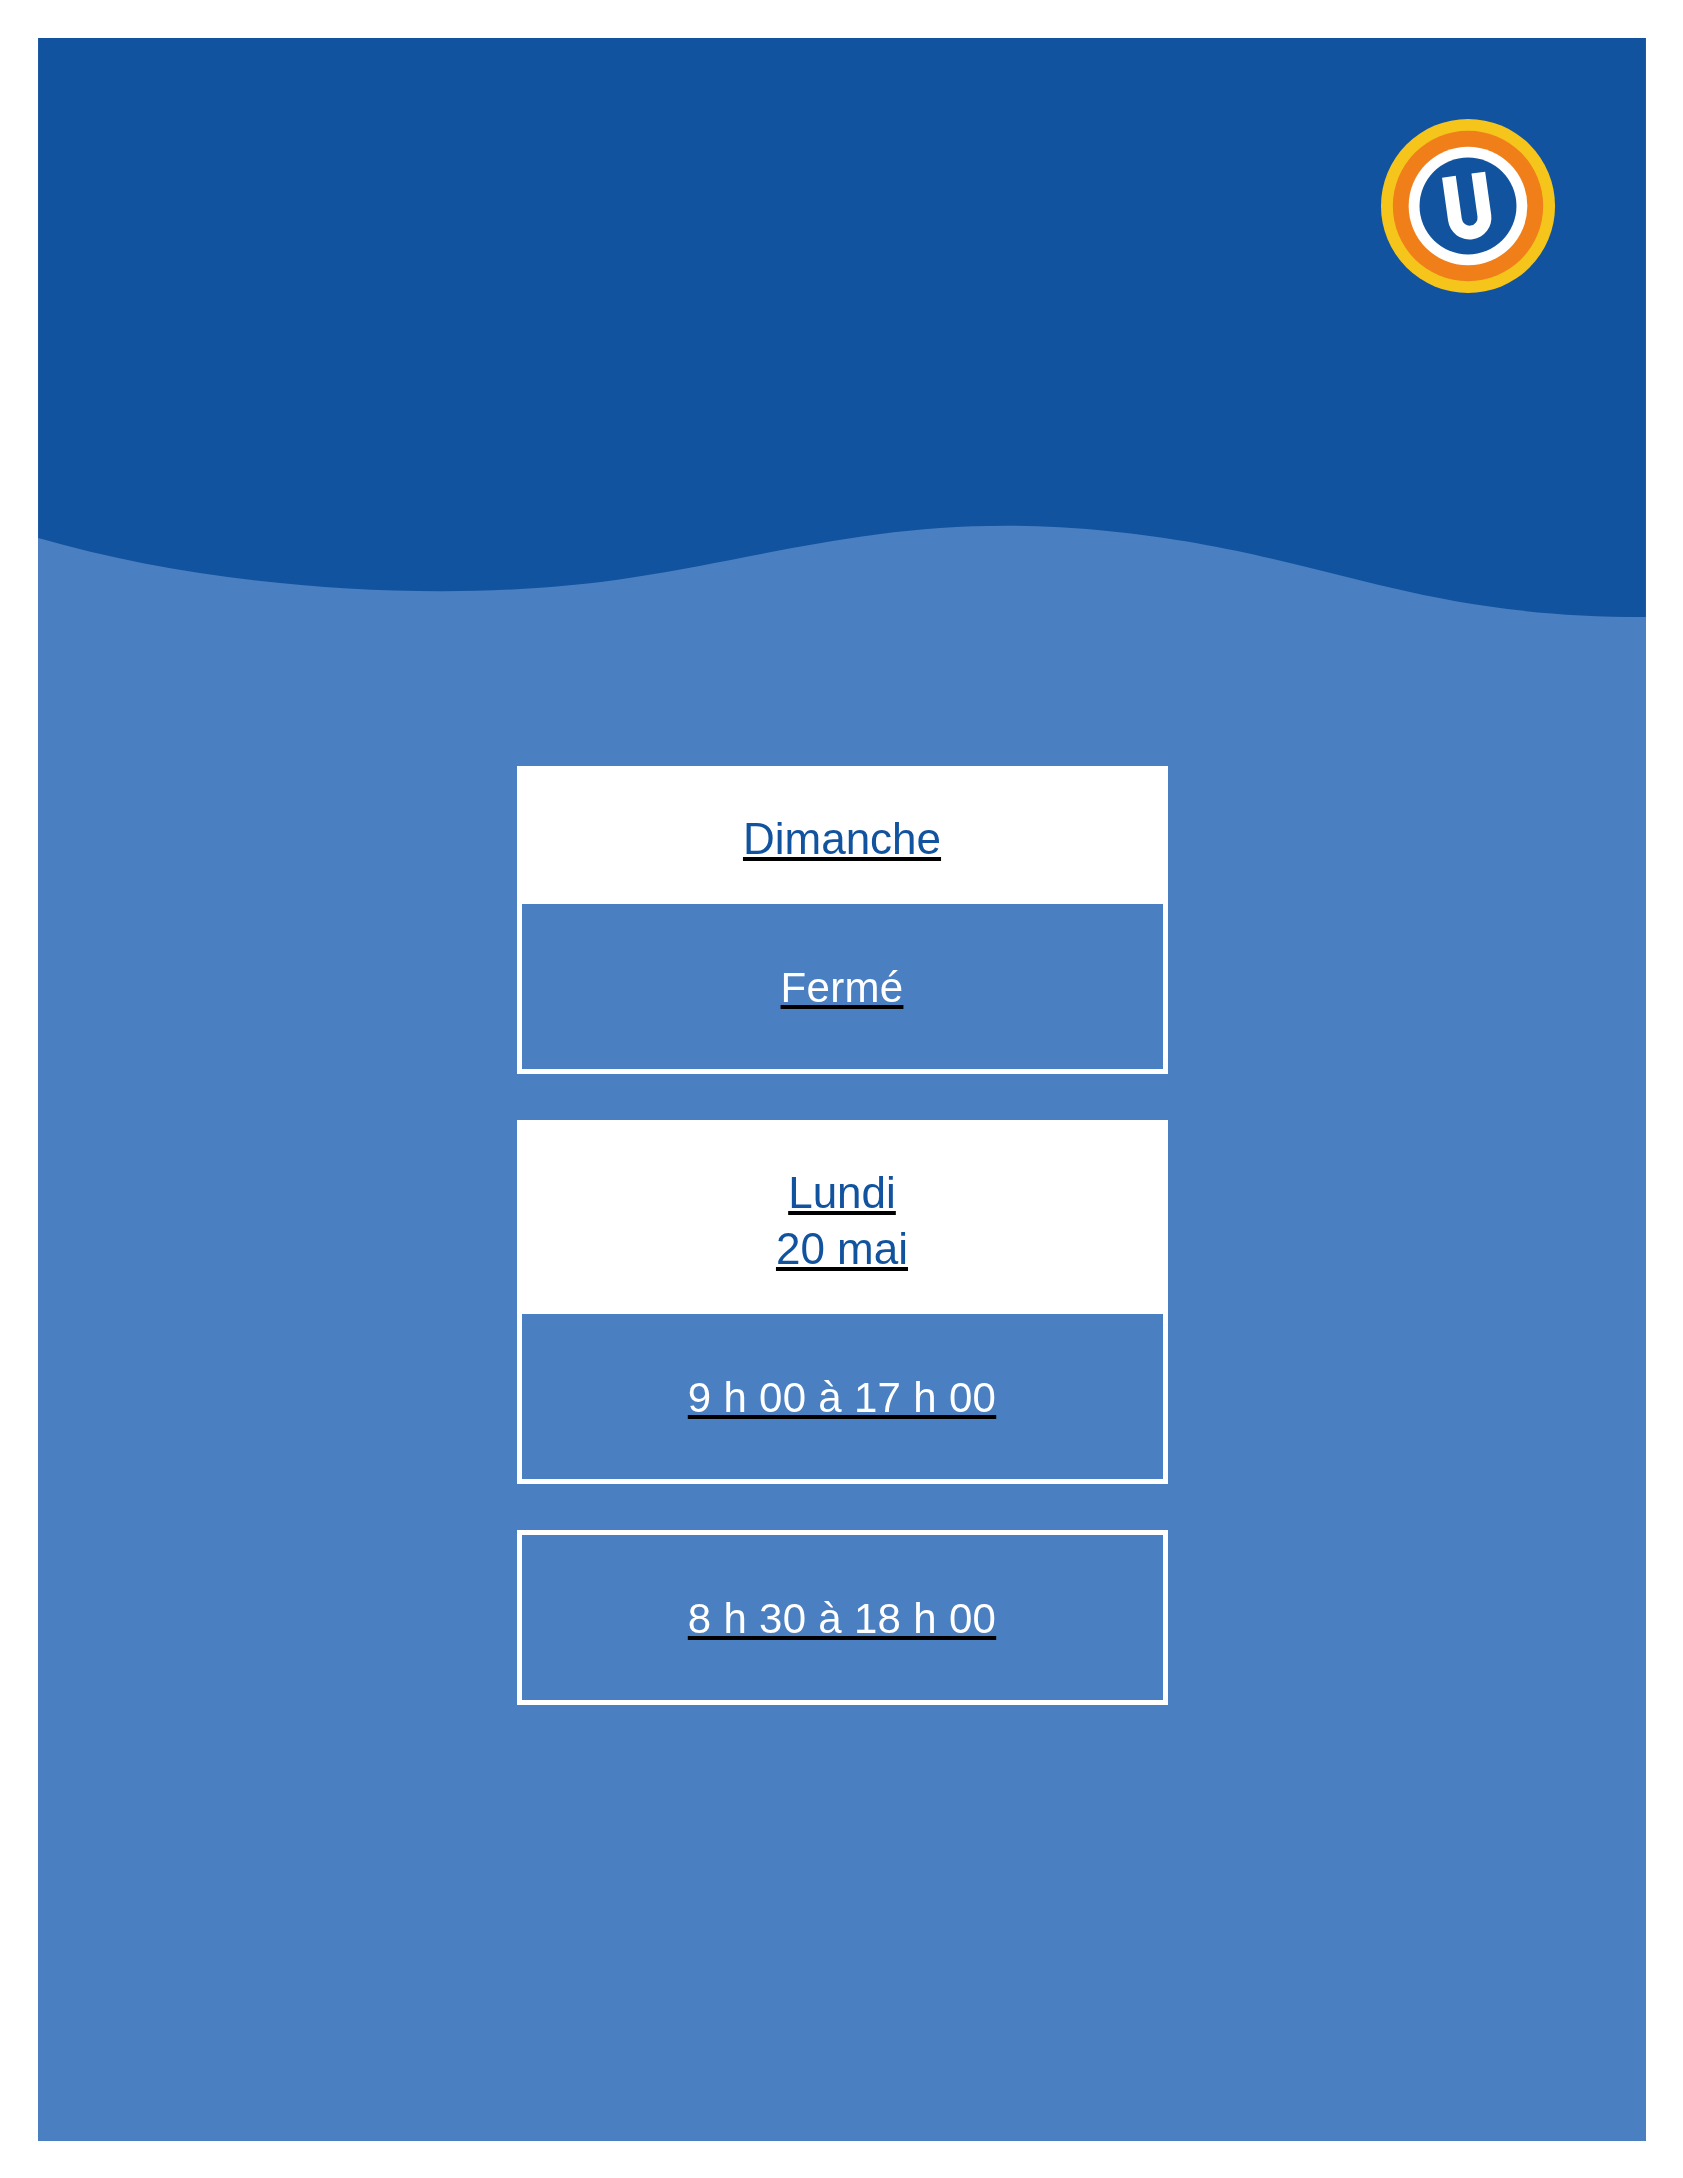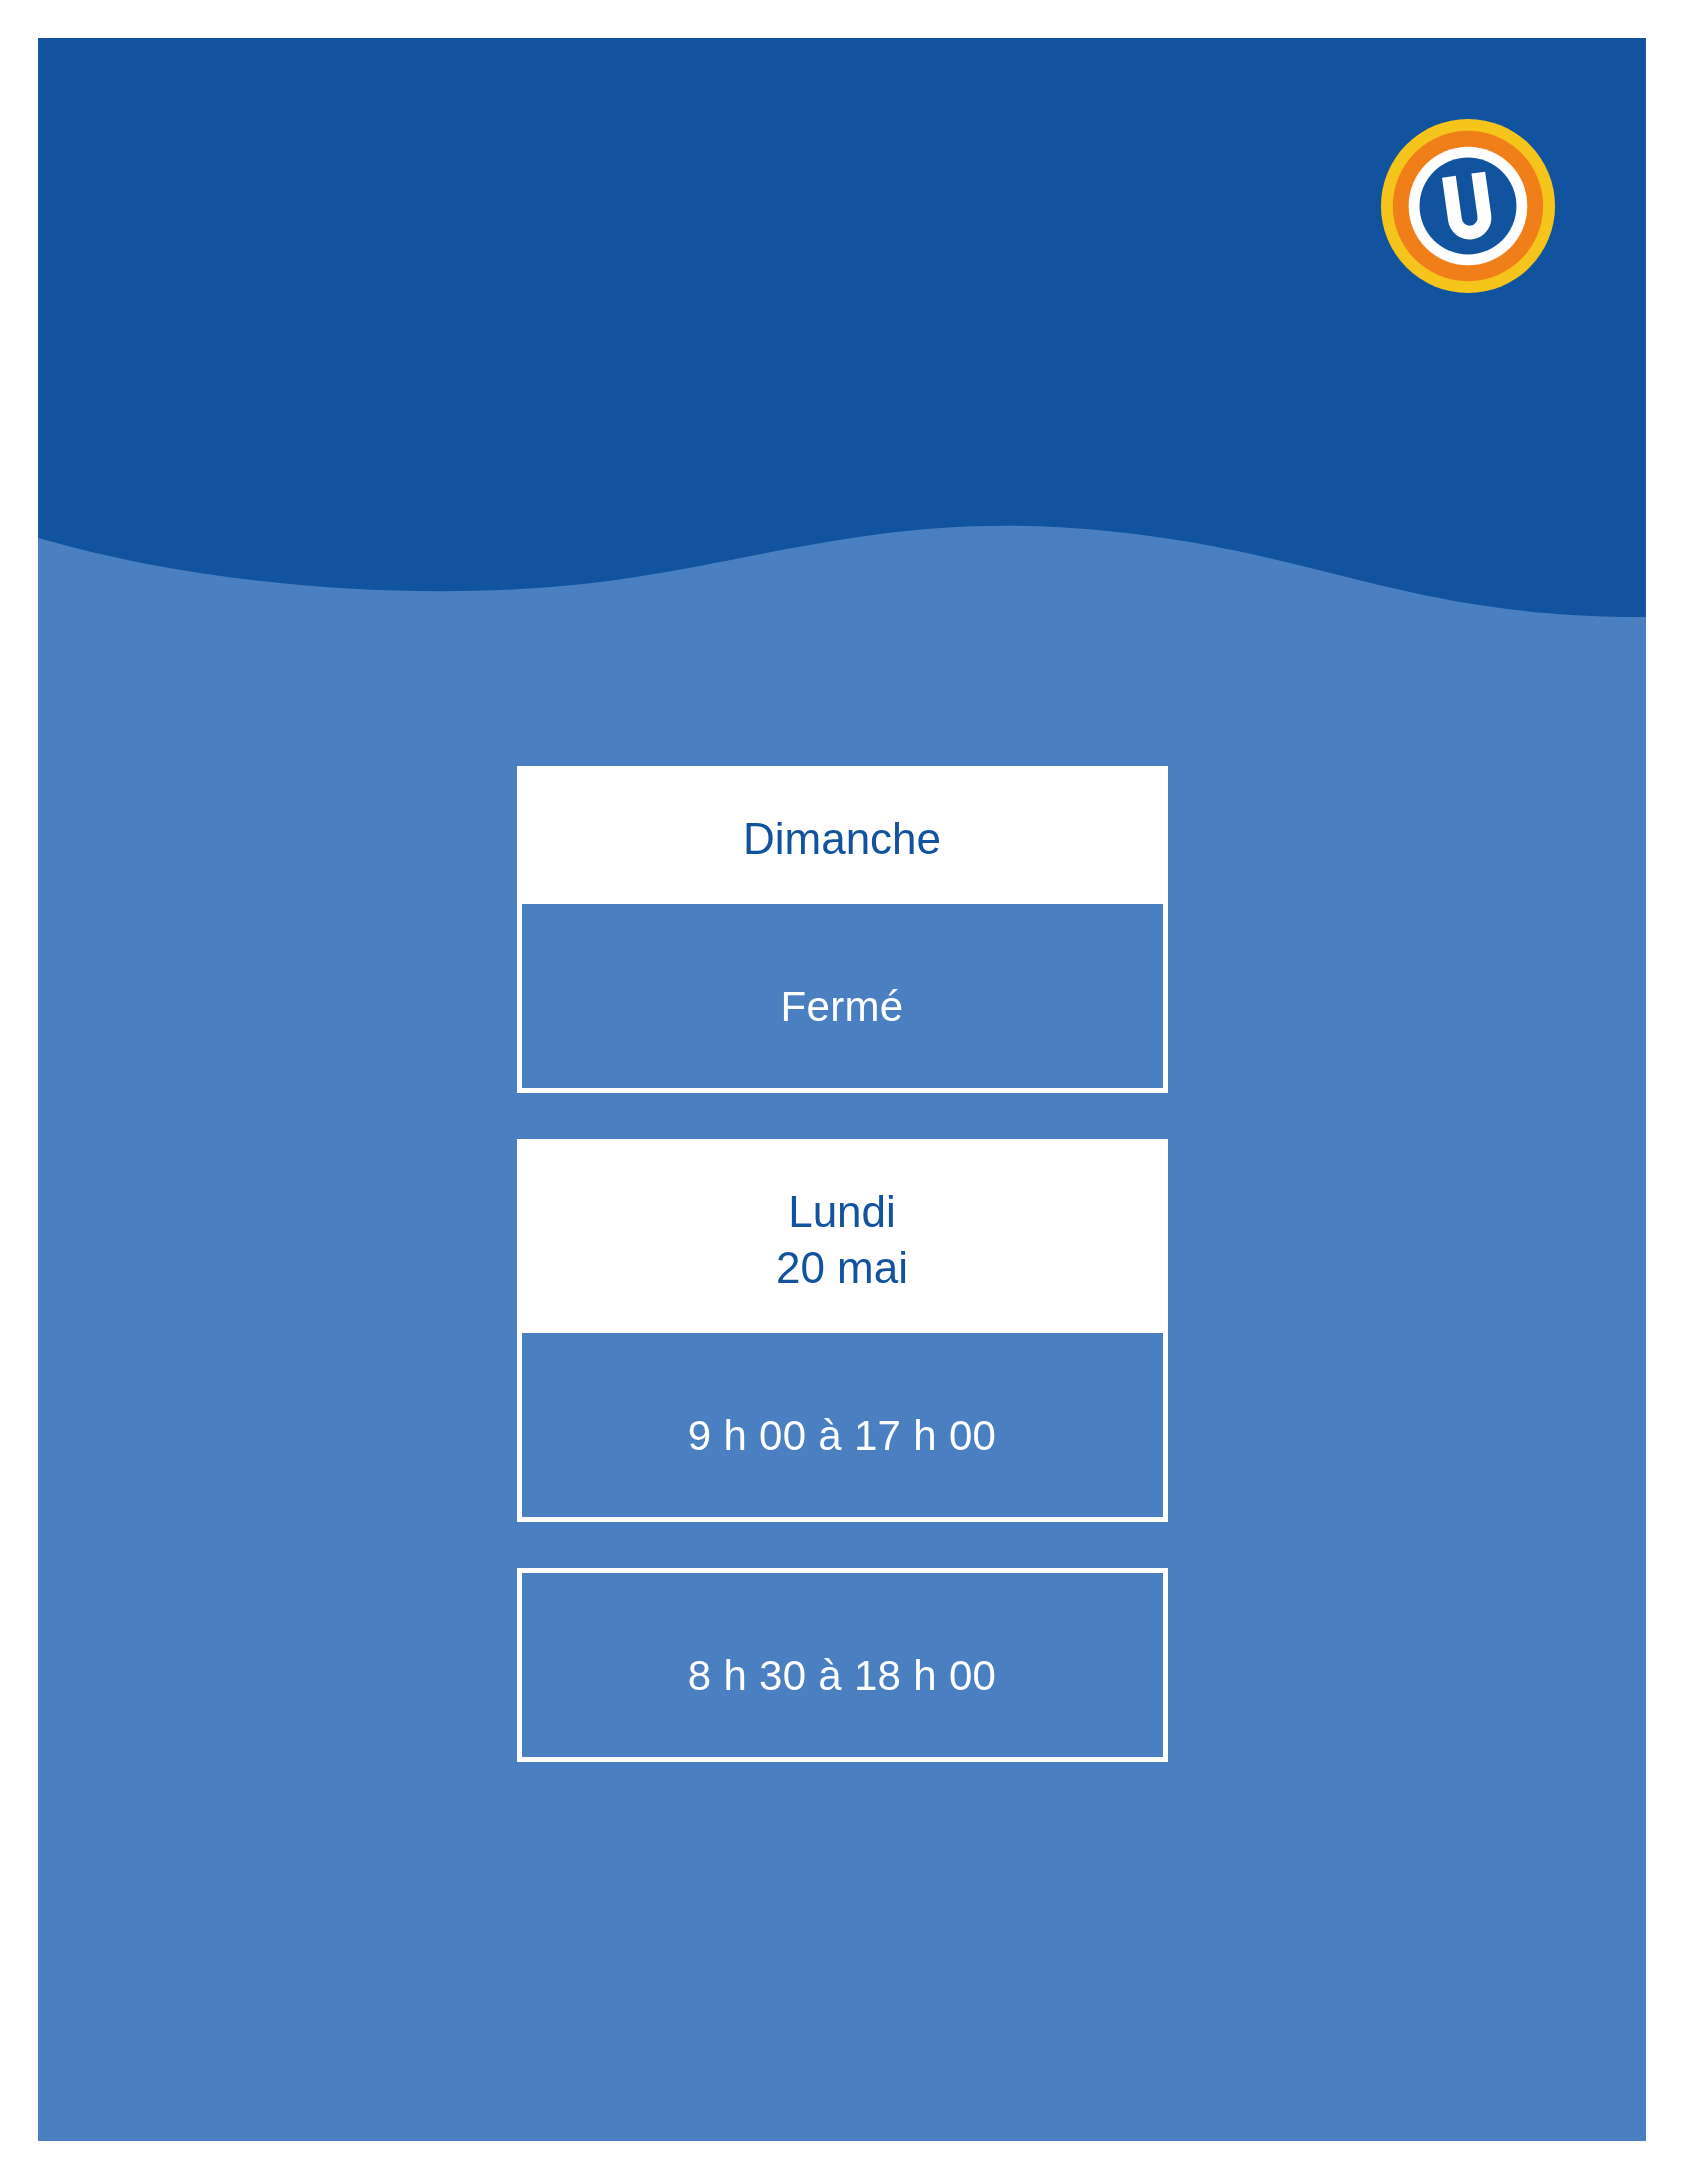--- a/index.html
+++ b/index.html
@@ -81,37 +81,38 @@
     display: flex;
     flex-direction: column;
     align-items: center;
     gap: 46px;
   }
   .day-card {
     width: 651px;
     border: 5px solid #ffffff;
     box-sizing: border-box;
     background: #bef264;
+    text-decoration: underline;
   }
   .day-head {
     background: #ffffff;
     color: #11539e;
     text-align: center;
     padding: 40px 10px 38px 10px;
     font-size: 44px;
     line-height: 1.26;
     font-weight: 400;
   }
   .day-name { display: block; }
   .day-date { display: block; }
   .day-hours {
     background: #4a7fc1;
     color: #ffffff;
     text-align: center;
-    padding: 79px 10px 57px 10px;
+    padding: 60px 10px 57px 10px;
     font-size: 42px;
     font-weight: 400;
     letter-spacing: 0.3px;
   }
 </style>
 </head>
 <body>
 
 <div class="poster">
 

